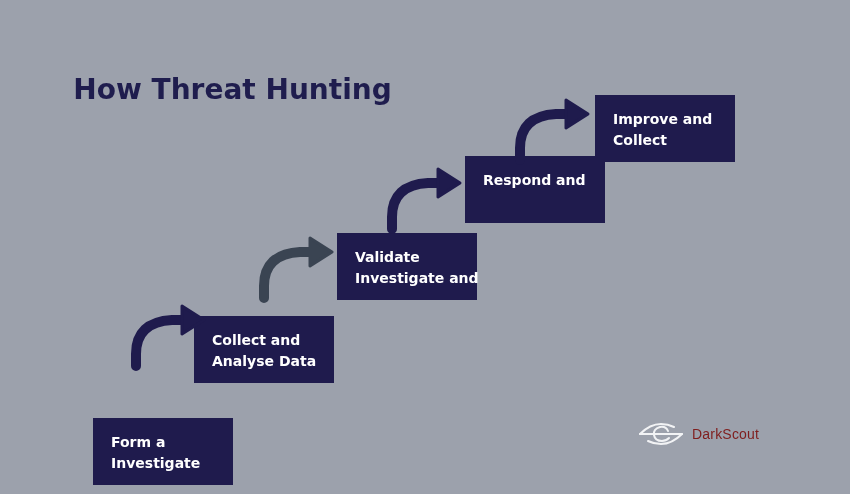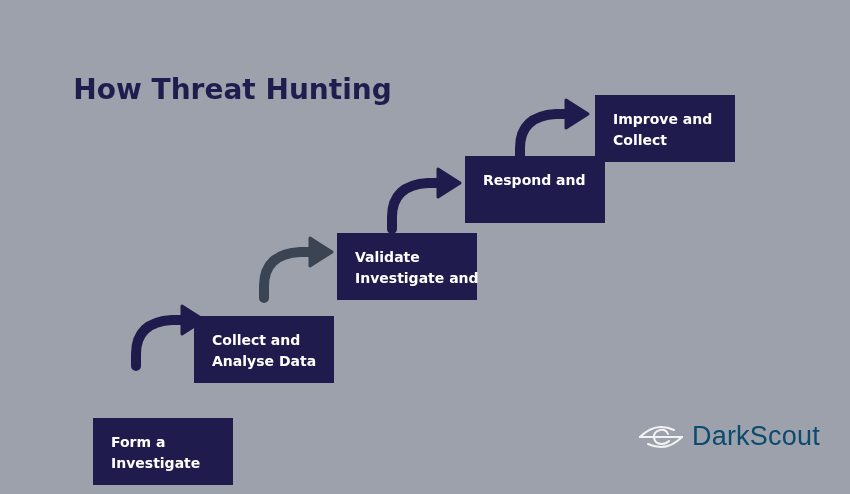--- a/index.html
+++ b/index.html
@@ -29,23 +29,23 @@
       font-size: 14px;
       line-height: 21px;
     }
     .step span { display: block; white-space: nowrap; }
     .arrow { position: absolute; overflow: visible; }
     .logo {
       position: absolute; left: 638px; top: 421px;
       display: flex; align-items: center;
     }
     .logo-text {
-      color: #0c4a6e;
+      color: #7f1d1d;
       font-family: "Liberation Sans", sans-serif;
-      font-size: 27px;
+      font-size: 14px;
       margin-left: 8px;
       letter-spacing: 0.2px;
     }
   </style>
 </head>
 <body>
 
 <div class="title">
   <div>How Threat Hunting</div>
 </div>

